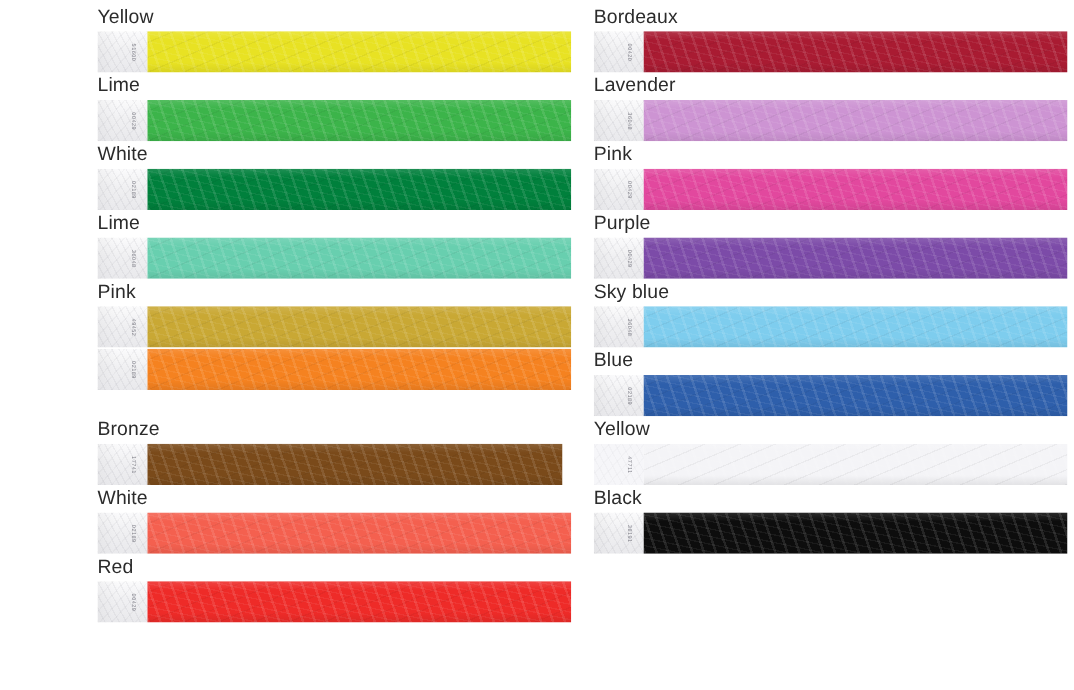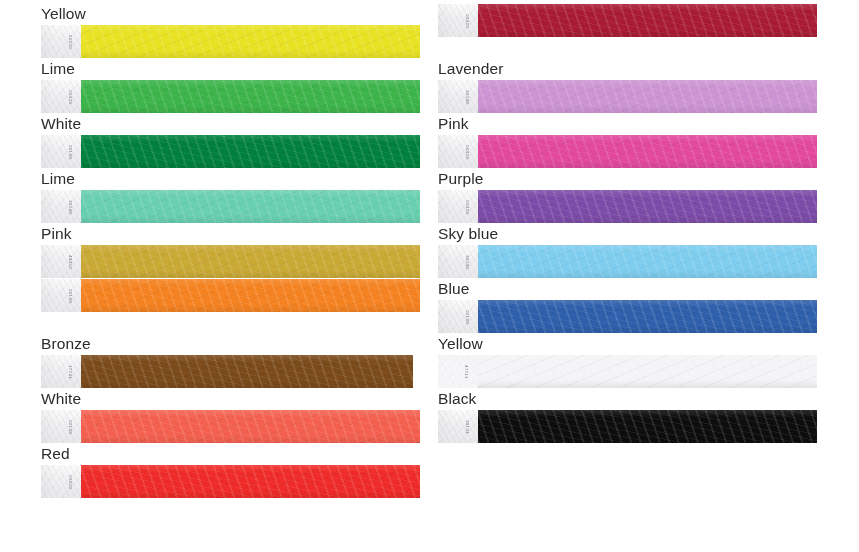--- a/index.html
+++ b/index.html
@@ -35,20 +35,21 @@
   }
   .column.right {
     margin-left: 18px;
   }
 
   .swatch-row {
     height: 55px;
     display: flex;
     flex-direction: column;
     justify-content: flex-start;
+    margin-left: 37px;
   }
 
   .swatch-label {
     font-size: 15.5px;
     line-height: 20px;
     height: 21px;
     color: #2b2b2b;
     letter-spacing: 0.1px;
     white-space: nowrap;
     font-weight: 400;
@@ -214,20 +215,21 @@
         <div class="wristband">
           <div class="band-tab">
             <span class="band-code">00429</span>
           </div>
           <div class="band-color" style="background: rgb(238, 43, 40);"></div>
         </div>
       </div>
     </div>
     <div class="column right">
       <div class="swatch-row">
+        <div class="swatch-label">Bordeaux</div>
         <div class="wristband">
           <div class="band-tab">
             <span class="band-code">00420</span>
           </div>
           <div class="band-color" style="background: rgb(169, 27, 50);"></div>
         </div>
       </div>
       <div class="swatch-row">
         <div class="swatch-label">Lavender</div>
         <div class="wristband">

